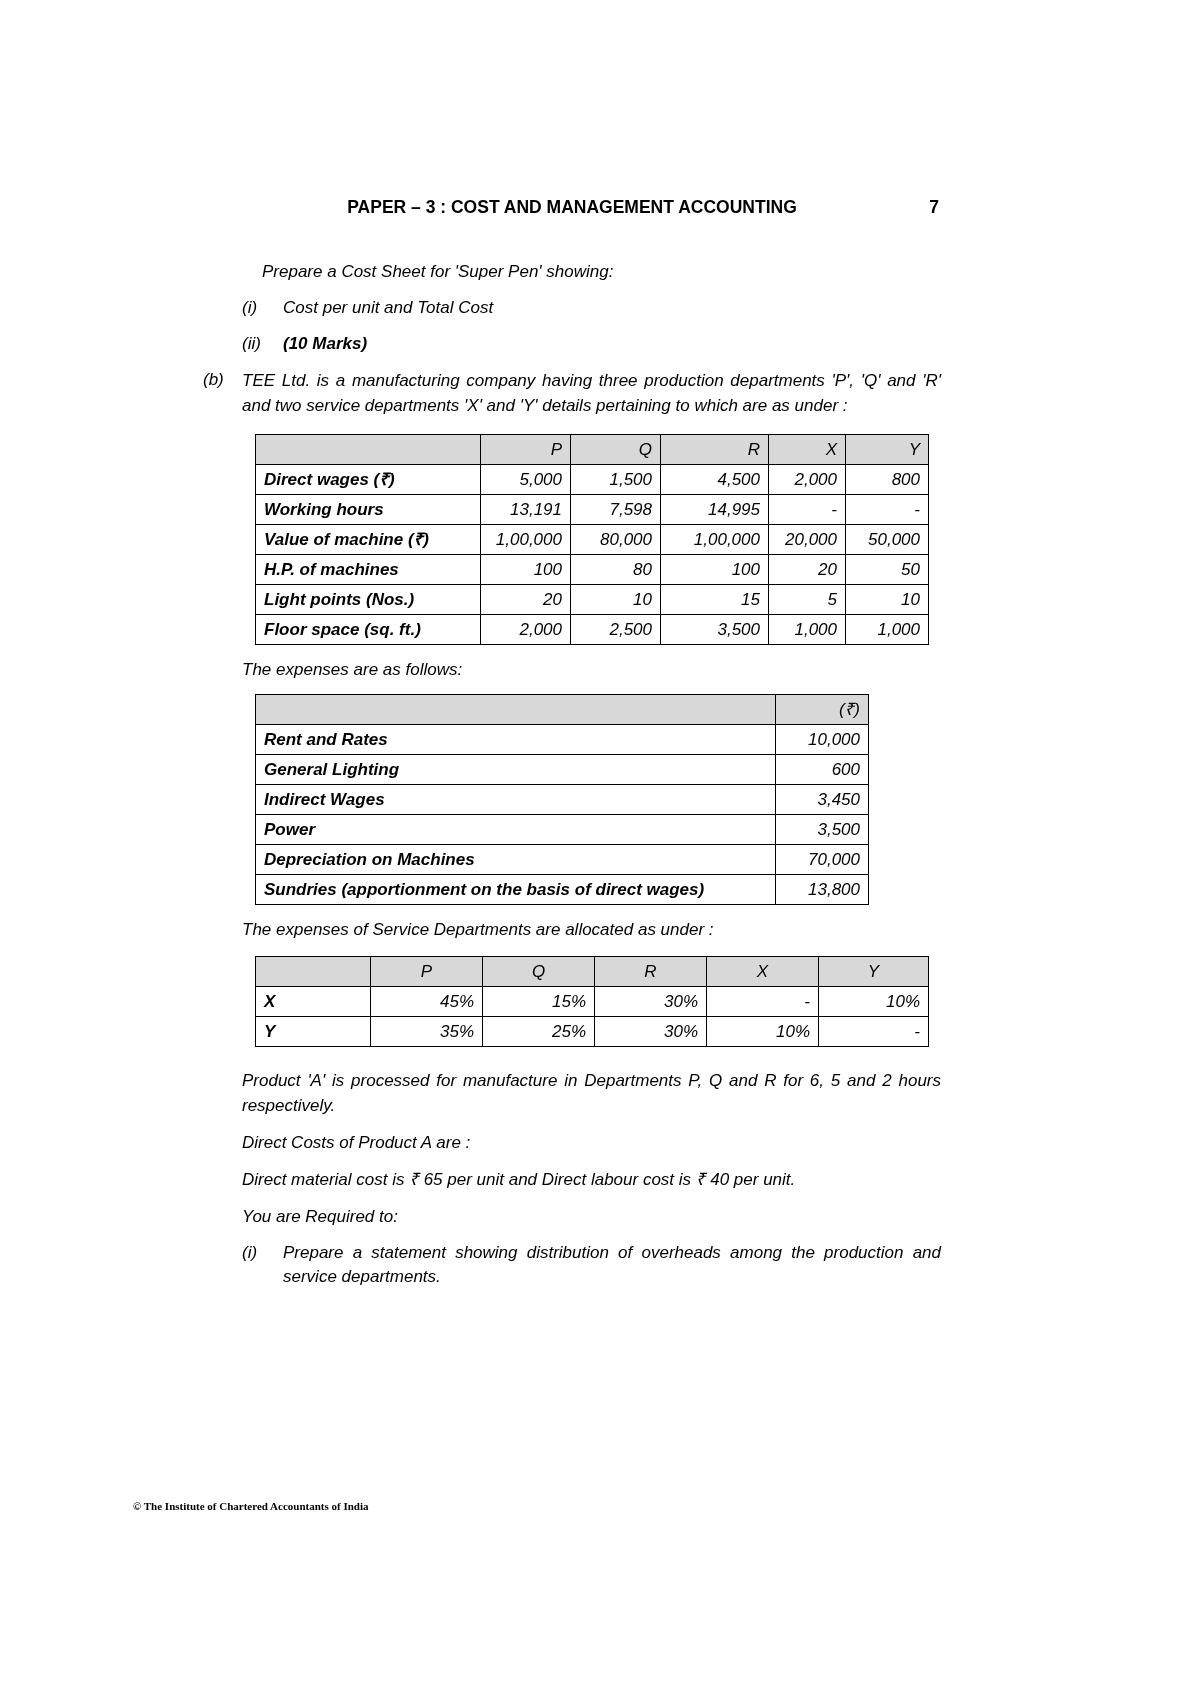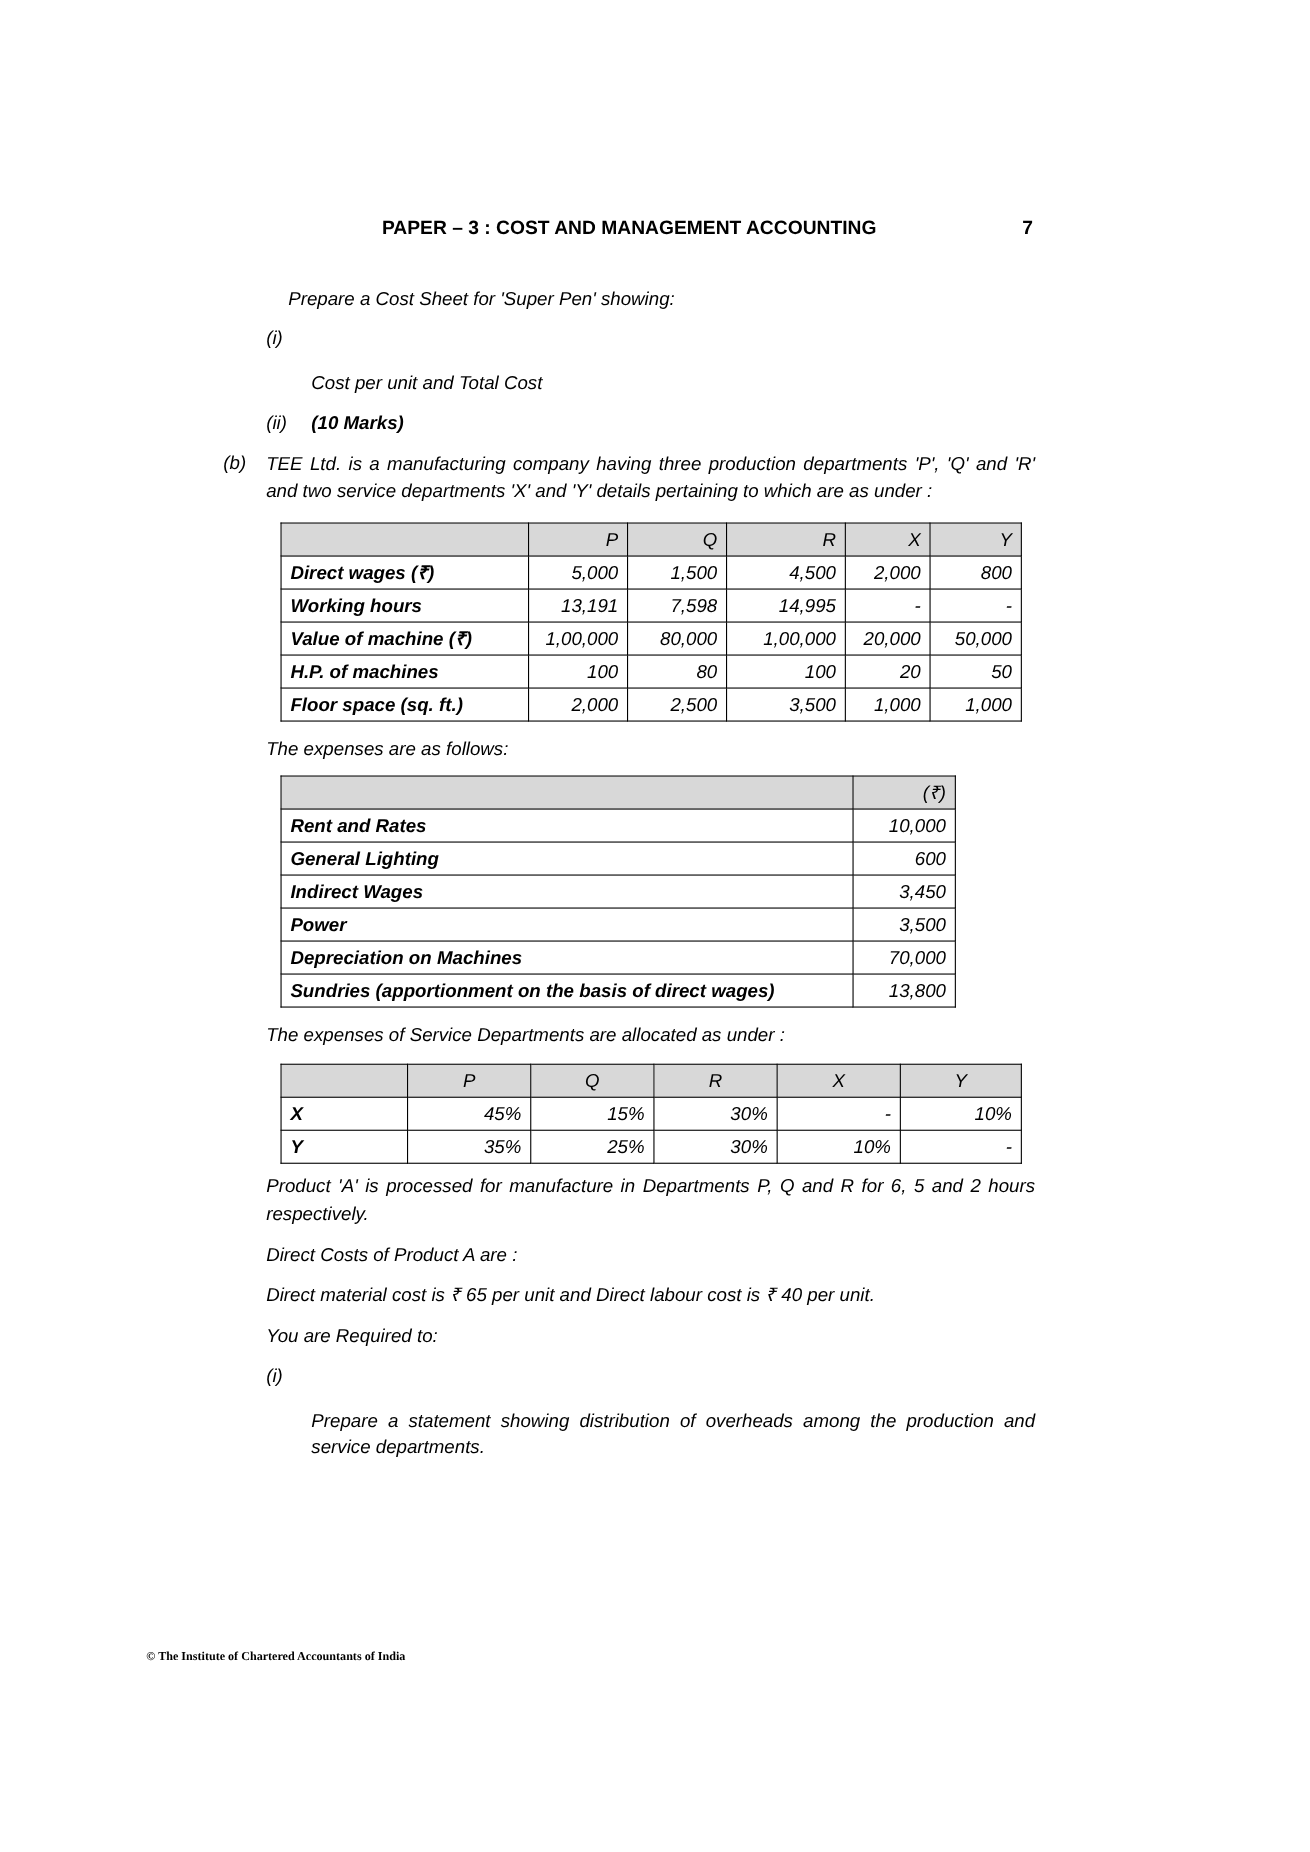--- a/index.html
+++ b/index.html
@@ -36,21 +36,21 @@
     font-size: 17px;
     line-height: 24px;
   }
   .lead { margin-left: 59px; margin-top: 42px; }
   .list-item {
     display: flex;
     margin-left: 39px;
     margin-top: 12px;
   }
   .list-item .num { width: 41px; flex: 0 0 41px; }
-  .list-item .txt { flex: 1 1 auto; margin-top: 41px; }
+  .list-item .txt { flex: 1 1 auto; }
   .list-item .marks { font-weight: bold; text-align: right; }
   .req-item .txt { text-align: justify; }
   .part-b {
     display: flex;
     margin-top: 12px;
   }
   .part-b .part-label { width: 39px; flex: 0 0 39px; }
   .part-b .part-text { flex: 1 1 auto; text-align: justify; line-height: 25px; }
   .tbl {
     border-collapse: collapse;
@@ -71,21 +71,21 @@
   .tbl .lbl { text-align: left; font-weight: bold; }
   .tbl .num { text-align: right; }
   .tbl1 { width: 673px; margin-top: 16px; }
   .tbl2 { width: 613px; margin-top: 12px; }
   .tbl3 { width: 673px; margin-top: 14px; }
   .tbl1 thead th { text-align: right; }
   .tbl3 thead th { text-align: center; }
   .tbl3 td.val { text-align: right; }
   .para { margin-left: 39px; margin-top: 13px; }
   .para.justify { text-align: justify; line-height: 25px; }
-  .gap-lg { margin-top: 8px; }
+  .gap-lg { margin-top: 21px; }
   .footer {
     position: absolute;
     left: 133px;
     top: 1500px;
     font-family: "Liberation Serif", serif;
     font-weight: bold;
     font-size: 11px;
   }
 </style>
 </head>
@@ -162,20 +162,28 @@
         </tr>
         <tr>
           <td class="lbl">H.P. of machines</td>
           <td class="num">100</td>
           <td class="num">80</td>
           <td class="num">100</td>
           <td class="num">20</td>
           <td class="num">50</td>
         </tr>
         <tr>
+          <td class="lbl">Light points (Nos.)</td>
+          <td class="num">20</td>
+          <td class="num">10</td>
+          <td class="num">15</td>
+          <td class="num">5</td>
+          <td class="num">10</td>
+        </tr>
+        <tr>
           <td class="lbl">Floor space (sq. ft.)</td>
           <td class="num">2,000</td>
           <td class="num">2,500</td>
           <td class="num">3,500</td>
           <td class="num">1,000</td>
           <td class="num">1,000</td>
         </tr>
       </tbody>
     </table>
 

